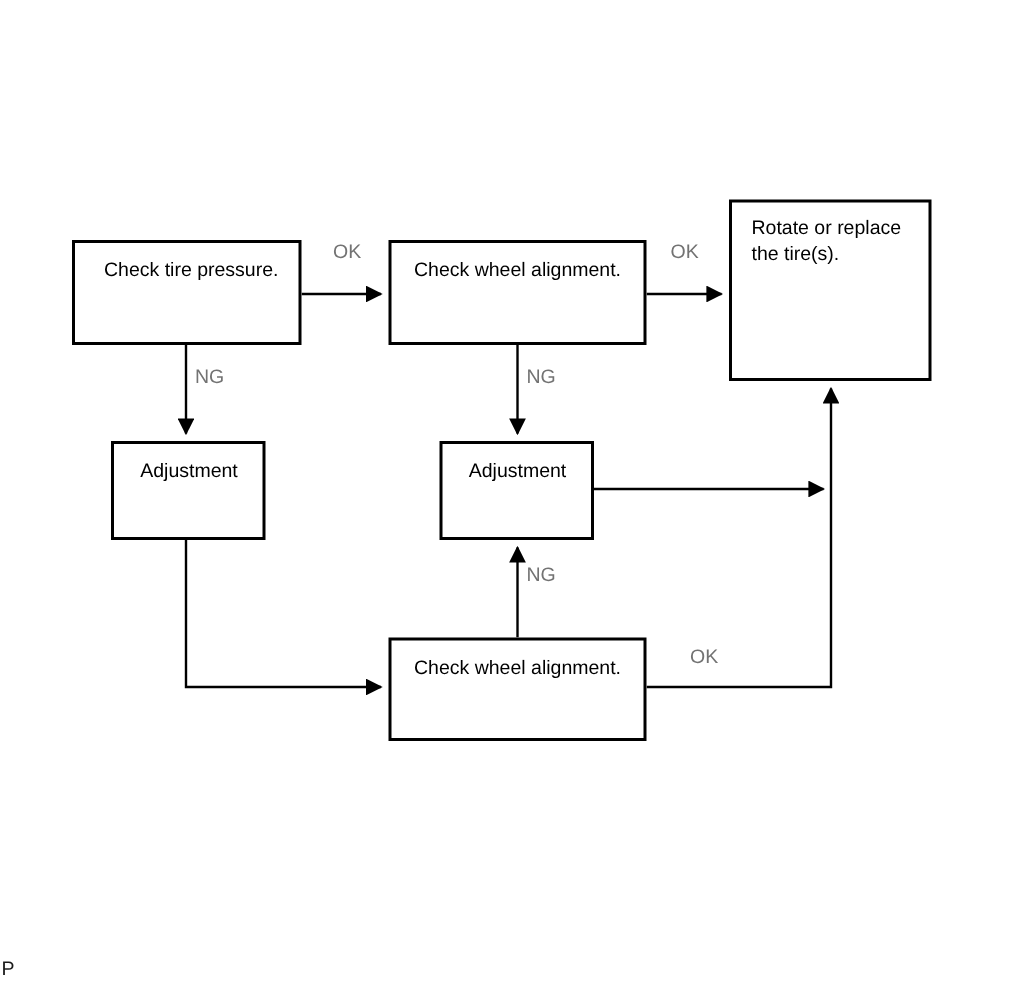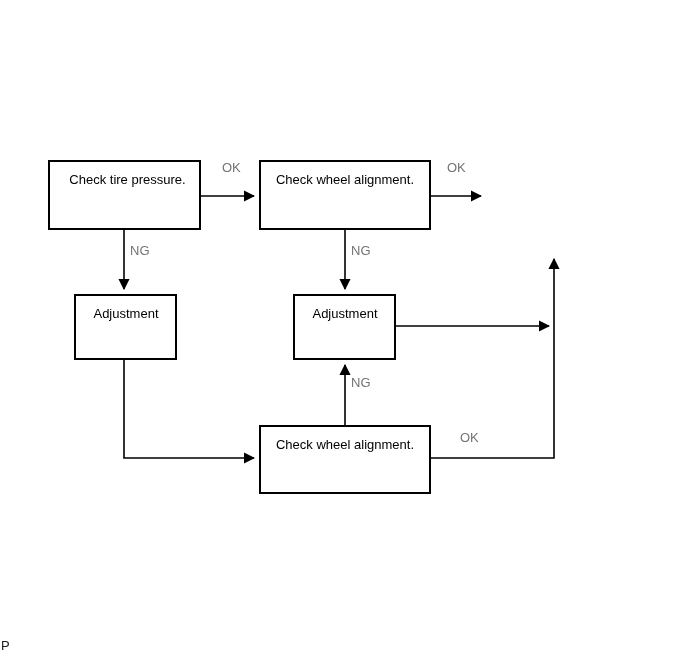--- a/index.html
+++ b/index.html
@@ -79,20 +79,24 @@
   </svg>
 
   <div class="node" style="left:48px; top:160px; width:153px; height:70px;">
     <div class="node-label" style="left:12px; top:9px; width:131px; text-align:center;">Check tire pressure.</div>
   </div>
 
   <div class="node" style="left:259px; top:160px; width:172px; height:70px;">
     <div class="node-label" style="left:8px; top:9px; width:152px; text-align:center;">Check wheel alignment.</div>
   </div>
 
+  <div class="node" style="left:486px; top:133px; width:135px; height:121px;">
+    <div class="node-label" style="left:13px; top:8px; width:118px; text-align:left;">Rotate or replace
+the tire(s).</div>
+  </div>
 
   <div class="node" style="left:74px; top:294px; width:103px; height:66px;">
     <div class="node-label" style="left:7px; top:9px; width:86px; text-align:center;">Adjustment</div>
   </div>
 
   <div class="node" style="left:293px; top:294px; width:103px; height:66px;">
     <div class="node-label" style="left:7px; top:9px; width:86px; text-align:center;">Adjustment</div>
   </div>
 
   <div class="node" style="left:259px; top:425px; width:172px; height:69px;">

